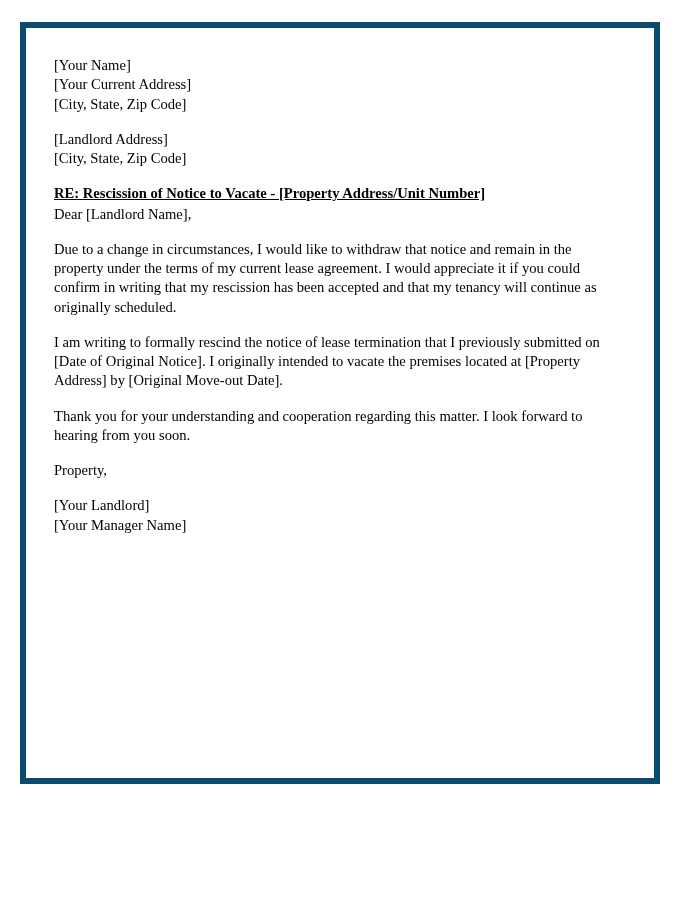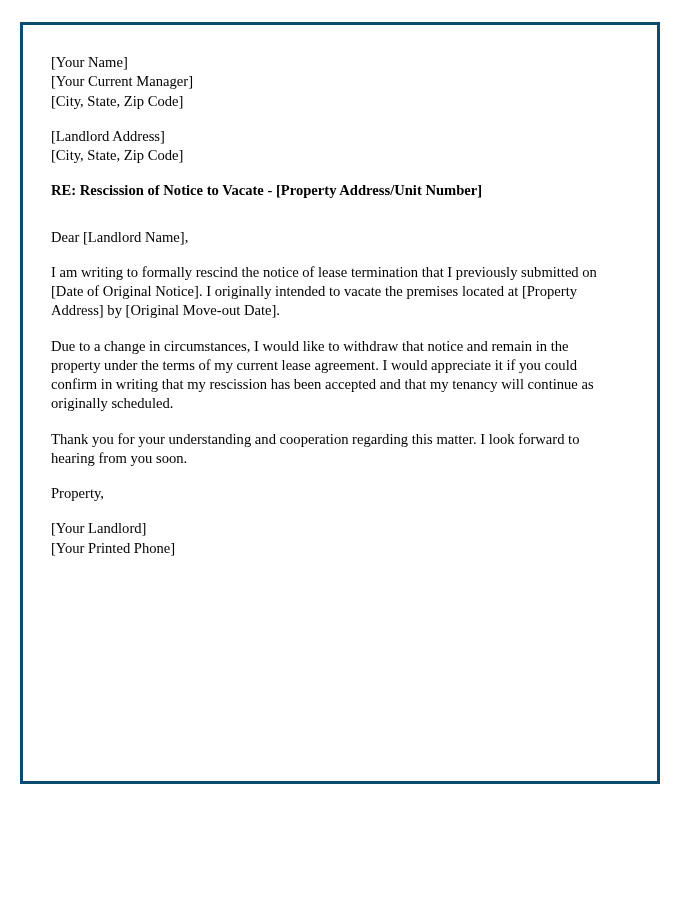--- a/index.html
+++ b/index.html
@@ -12,76 +12,77 @@
     height: 900px;
     font-family: "Liberation Serif", serif;
     color: #000000;
   }
   .page {
     position: absolute;
     left: 20px;
     top: 22px;
     width: 640px;
     height: 762px;
-    border: 3px solid #0c4a6e;
+    border: 6px solid #0c4a6e;
     background: #ffffff;
     box-sizing: border-box;
   }
   .letter {
     padding: 28px 30px 0 28px;
     font-size: 14.6px;
     line-height: 1.32;
   }
   .block {
     margin: 0 0 16px 0;
   }
   .block .line {
     display: block;
     white-space: pre-wrap;
   }
   .subject {
     font-weight: bold;
-    margin: 0 0 27px 0;
+    margin: 0 0 1px 0;
+    text-decoration: underline;
   }
   .para {
     margin: 0 12px 16px 0;
     text-align: left;
     white-space: normal;
   }
   .sign-block .line {
     display: block;
   }
 </style>
 </head>
 <body>
 
 <div class="page">
   <div class="letter">
 
     <div class="block">
       <span class="line">[Your Name]</span>
-      <span class="line">[Your Current Manager]</span>
+      <span class="line">[Your Current Address]</span>
       <span class="line">[City, State, Zip Code]</span>
     </div>
 
 
     <div class="block">
       <span class="line">[Landlord Address]</span>
       <span class="line">[City, State, Zip Code]</span>
     </div>
 
     <div class="subject">RE: Rescission of Notice to Vacate - [Property Address/Unit Number]</div>
 
     <div class="para">Dear [Landlord Name],</div>
 
+    <div class="para">Due to a change in circumstances, I would like to withdraw that notice and remain in the property under the terms of my current lease agreement. I would appreciate it if you could confirm in writing that my rescission has been accepted and that my tenancy will continue as originally scheduled.</div>
     <div class="para">I am writing to formally rescind the notice of lease termination that I previously submitted on [Date of Original Notice]. I originally intended to vacate the premises located at [Property Address] by [Original Move-out Date].</div>
-    <div class="para">Due to a change in circumstances, I would like to withdraw that notice and remain in the property under the terms of my current lease agreement. I would appreciate it if you could confirm in writing that my rescission has been accepted and that my tenancy will continue as originally scheduled.</div>
     <div class="para">Thank you for your understanding and cooperation regarding this matter. I look forward to hearing from you soon.</div>
 
     <div class="para">Property,</div>
 
     <div class="block sign-block">
       <span class="line">[Your Landlord]</span>
-      <span class="line">[Your Printed Phone]</span>
+      <span class="line">[Your Manager Name]</span>
     </div>
 
   </div>
 </div>
 
 </body></html>

